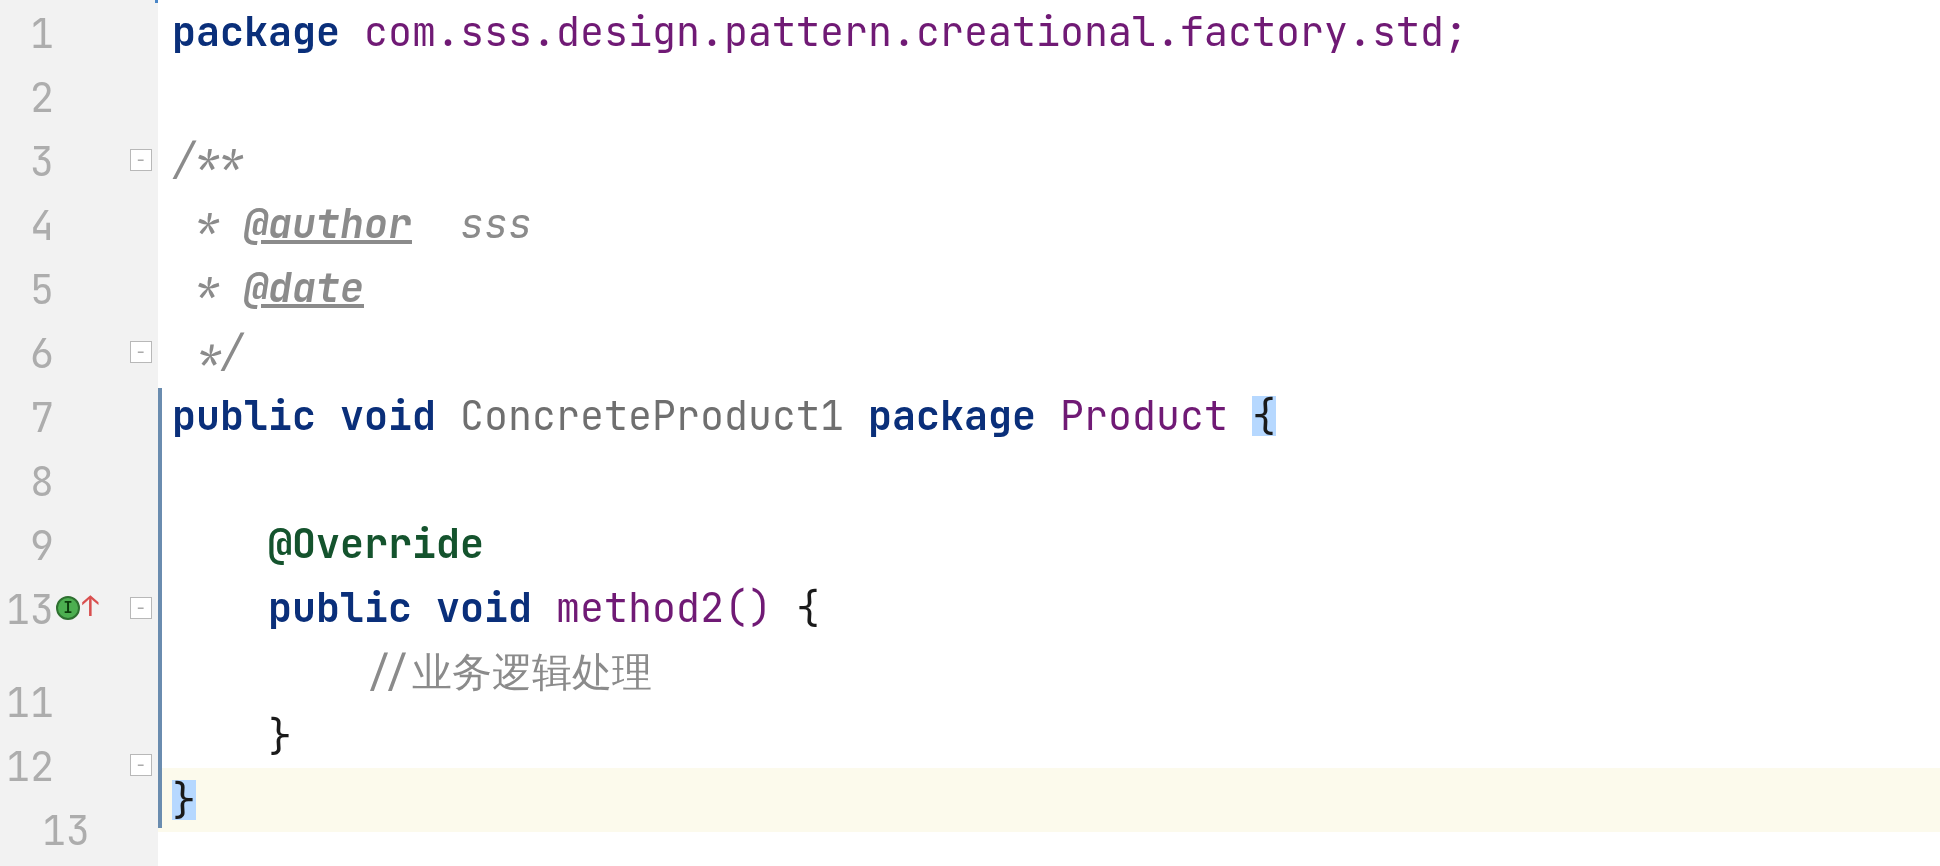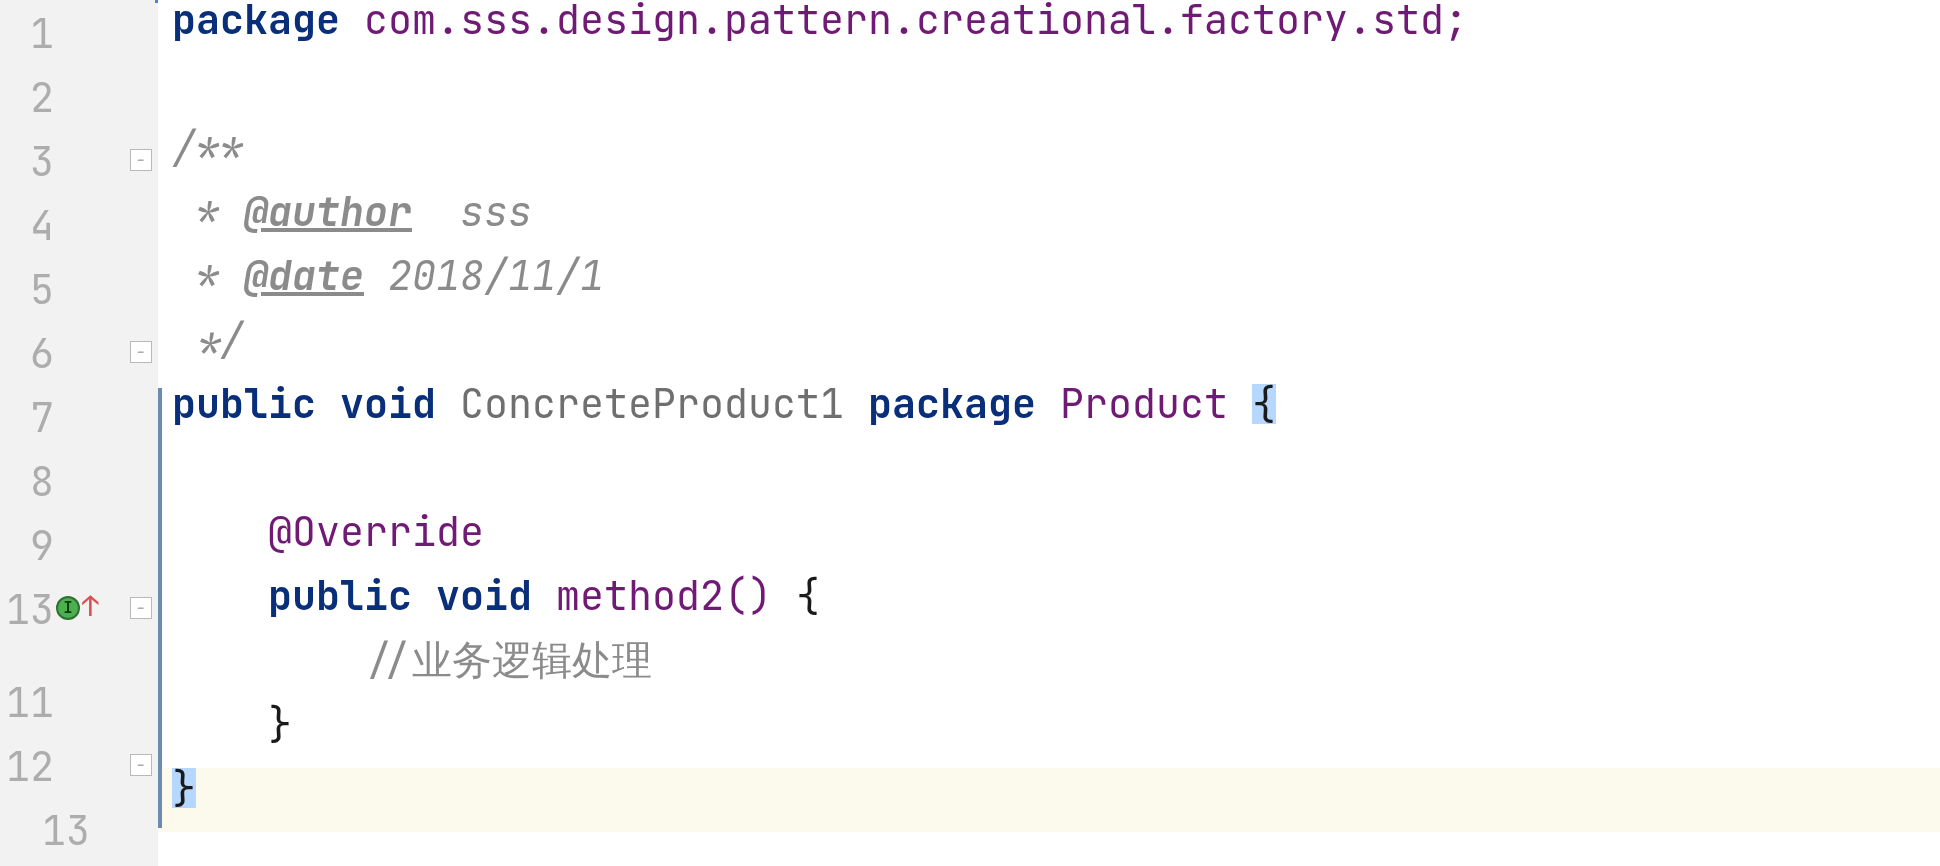--- a/index.html
+++ b/index.html
@@ -98,21 +98,21 @@
   }
 
   .code-area {
     flex: 1 1 auto;
     position: relative;
     background: #ffffff;
   }
   .code-row {
     height: 64px;
     display: flex;
-    align-items: flex-start;
+    align-items: center;
     white-space: pre;
     padding-left: 14px;
     font-feature-settings: "liga" 0;
     font-size: 40px;
     color: #1a1a1a;
   }
   .code-row.current-line {
     background: #fcfaec;
   }
   
@@ -124,21 +124,21 @@
   }
 
   
   .kw      { color: #0a2f7a; font-weight: 700; }
   .cls     { color: #6f6f6f; }
   .id      { color: #701a75; }
   .punct   { color: #1a1a1a; }
   .brace-hi{ background: #b6d8ff; }
   .comment { color: #8b8b8b; font-style: italic; }
   .doctag  { color: #8b8b8b; font-style: italic; font-weight: 700; text-decoration: underline; }
-  .ann     { color: #701a75; font-weight: 400; }
+  .ann     { color: #14532d; font-weight: 700; }
   .greycmt { color: #8b8b8b; }
 </style>
 </head>
 <body>
 
 <div class="editor">
 
   <div class="gutter">
     <div class="tab-highlight"></div>
 
@@ -206,21 +206,21 @@
       </div>
     </div>
 
   <div class="code-area">
 
   <div class="vcs-bar" style="top: 388px; height: 440px;"></div>
       <div class="code-row" style="height: 64px;"><span class="kw">package</span><span class="id"> com.sss.design.pattern.creational.factory.std;</span></div>
       <div class="code-row" style="height: 64px;"></div>
       <div class="code-row" style="height: 64px;"><span class="comment">/**</span></div>
       <div class="code-row" style="height: 64px;"><span class="comment"> * </span><span class="doctag">@author</span><span class="comment">  sss</span></div>
-      <div class="code-row" style="height: 64px;"><span class="comment"> * </span><span class="doctag">@date</span><span class="comment"> 2018/11/1</span></div>
+      <div class="code-row" style="height: 64px;"><span class="comment"> * </span><span class="doctag">@date</span></div>
       <div class="code-row" style="height: 64px;"><span class="comment"> */</span></div>
       <div class="code-row" style="height: 64px;"><span class="kw">public</span><span class="id"> </span><span class="kw">void</span><span class="id"> </span><span class="cls">ConcreteProduct1</span><span class="id"> </span><span class="kw">package</span><span class="id"> Product </span><span class="punct brace-hi">{</span></div>
       <div class="code-row" style="height: 64px;"></div>
       <div class="code-row" style="height: 64px;"><span class="id">    </span><span class="ann">@Override</span></div>
       <div class="code-row" style="height: 64px;"><span class="id">    </span><span class="kw">public</span><span class="id"> </span><span class="kw">void</span><span class="id"> method2() </span><span class="punct">{</span></div>
       <div class="code-row" style="height: 64px;"><span class="id">        </span><span class="greycmt">//业务逻辑处理</span></div>
       <div class="code-row" style="height: 64px;"><span class="id">    </span><span class="punct">}</span></div>
       <div class="code-row current-line" style="height: 64px;"><span class="punct brace-hi">}</span></div>
     </div>
 

